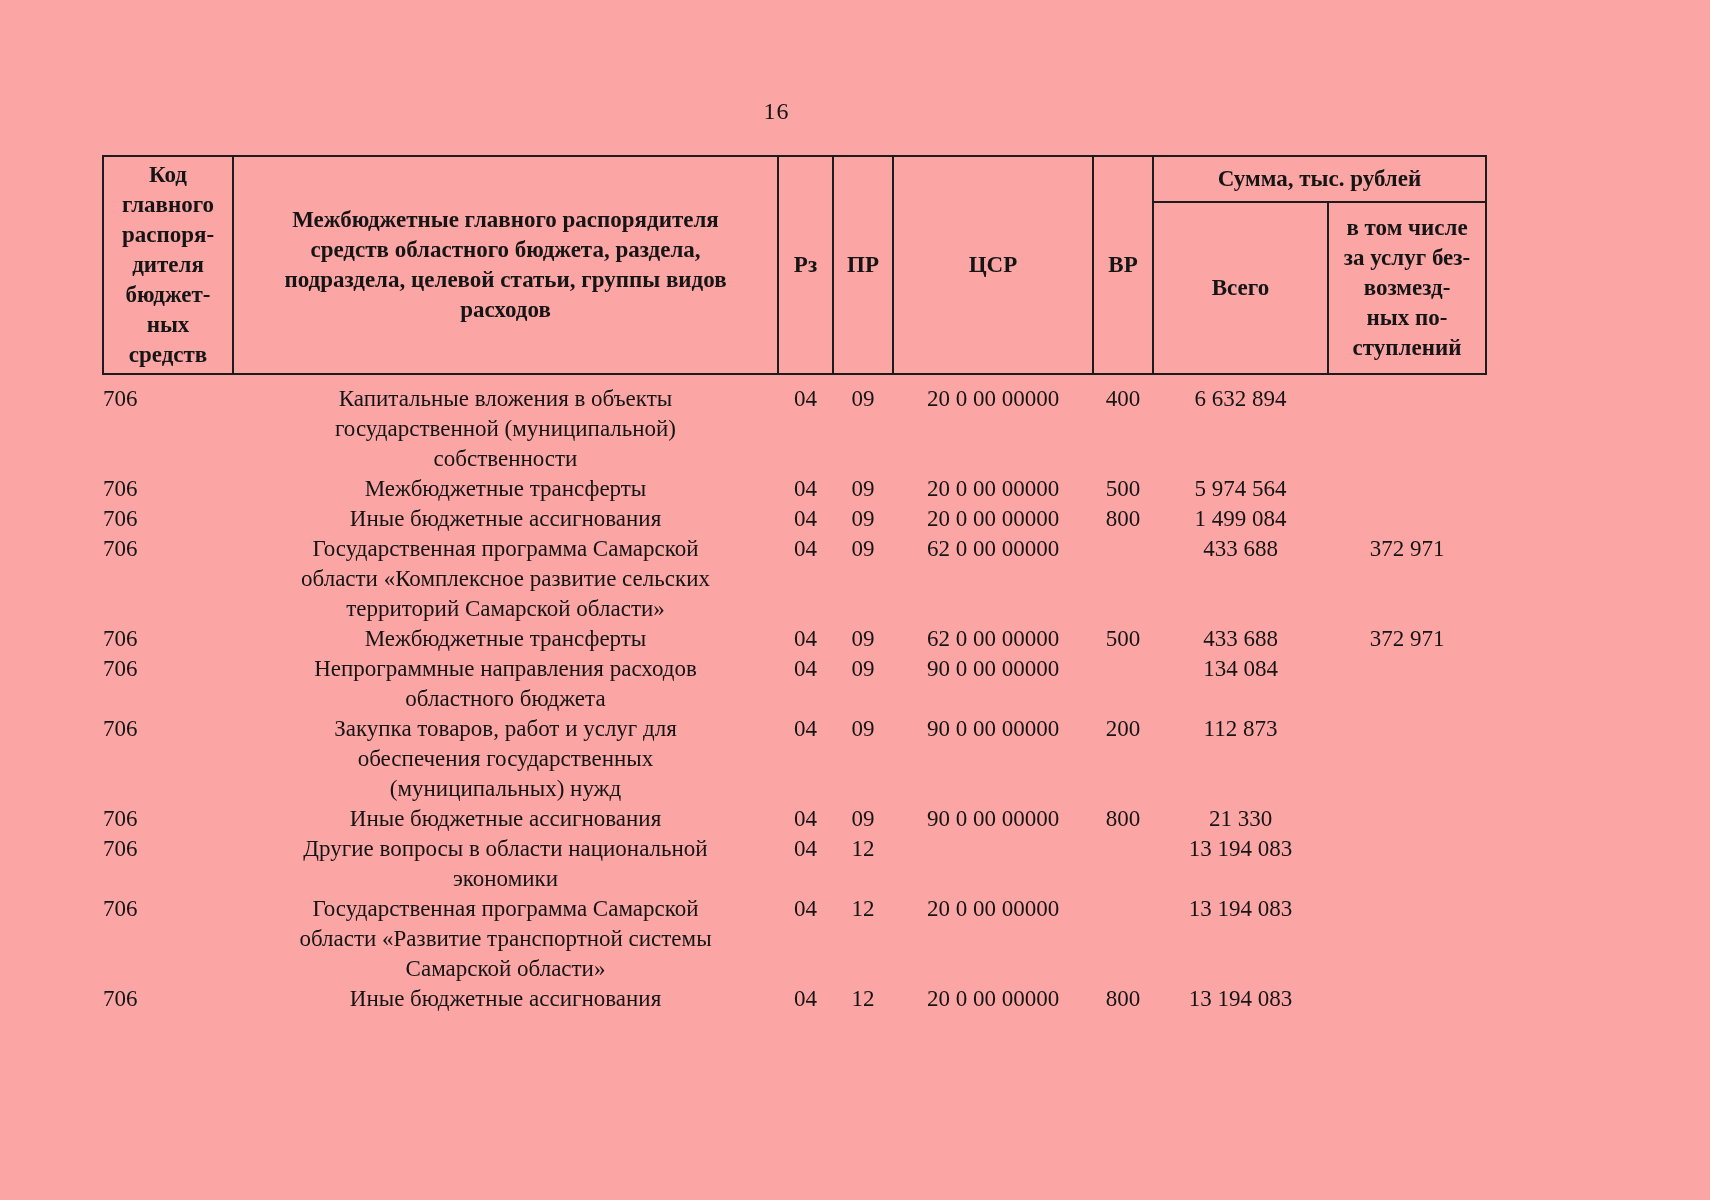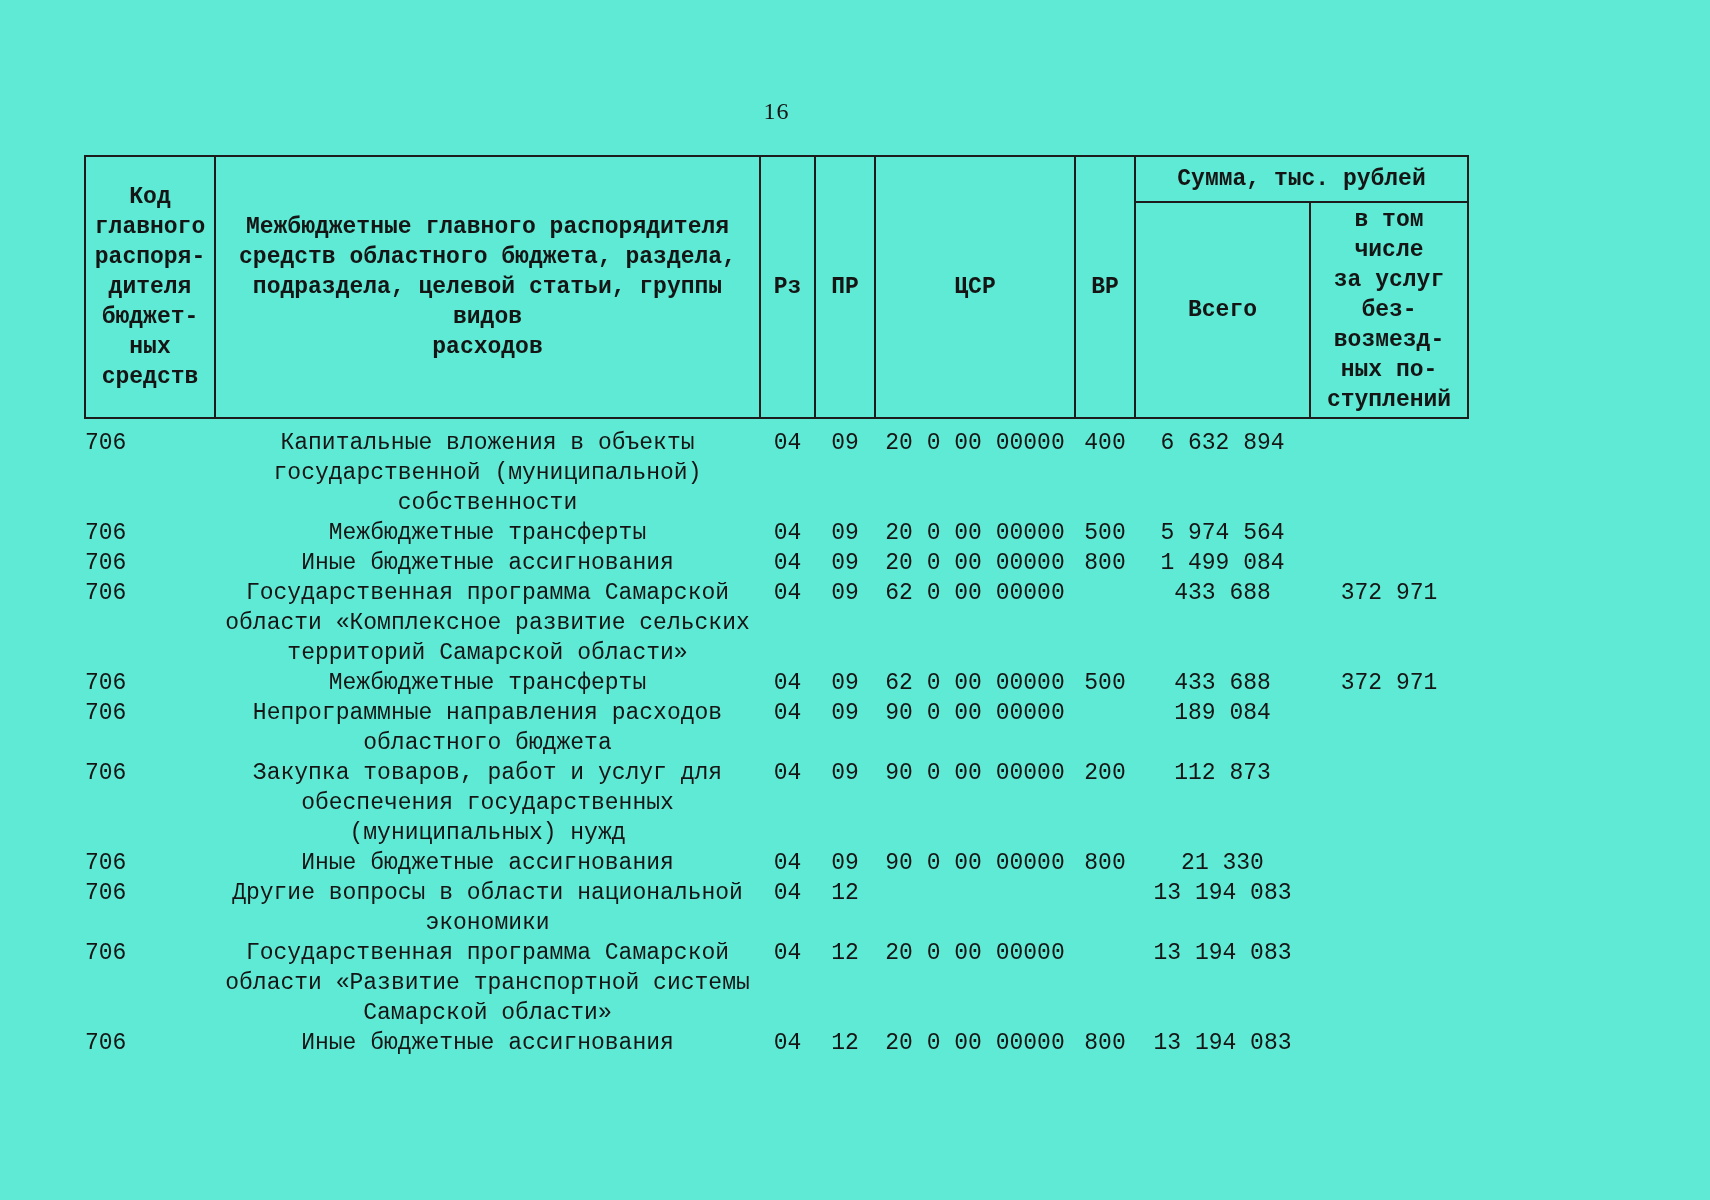--- a/index.html
+++ b/index.html
@@ -4,43 +4,42 @@
 <style>
   html, body {
     margin: 0;
     padding: 0;
     background: #e8e8e6;
   }
   .page {
     position: relative;
     width: 1710px;
     height: 1200px;
-    background: #5eead4;
+    background: #fca5a5;
     overflow: hidden;
     font-family: "Liberation Serif", "DejaVu Serif", serif;
     color: #151515;
   }
   .page-number {
     position: absolute;
     top: 98px;
     left: 85px;
     width: 1383px;
     text-align: center;
     font-size: 24px;
     letter-spacing: 1px;
   }
   .budget-table {
     position: absolute;
     top: 155px;
-    left: 84px;
+    left: 102px;
     width: 1383px;
     border-collapse: collapse;
     table-layout: fixed;
     font-size: 23px;
-    font-family: Liberation Mono, monospace;
   }
   .budget-table thead th {
     border: 2px solid #1c1c1c;
     font-weight: bold;
     text-align: center;
     vertical-align: middle;
     white-space: pre-line;
     line-height: 30px;
     padding: 2px 4px;
     background: transparent;
@@ -176,21 +175,21 @@
     <td class="c-num">372 971</td>
   </tr>
         <tr>
     <td class="c-code">706</td>
     <td class="c-name">Непрограммные направления расходов
 областного бюджета</td>
     <td class="c-num">04</td>
     <td class="c-num">09</td>
     <td class="c-num">90 0 00 00000</td>
     <td class="c-num"></td>
-    <td class="c-num">189 084</td>
+    <td class="c-num">134 084</td>
     <td class="c-num"></td>
   </tr>
         <tr>
     <td class="c-code">706</td>
     <td class="c-name">Закупка товаров, работ и услуг для
 обеспечения государственных
 (муниципальных) нужд</td>
     <td class="c-num">04</td>
     <td class="c-num">09</td>
     <td class="c-num">90 0 00 00000</td>

